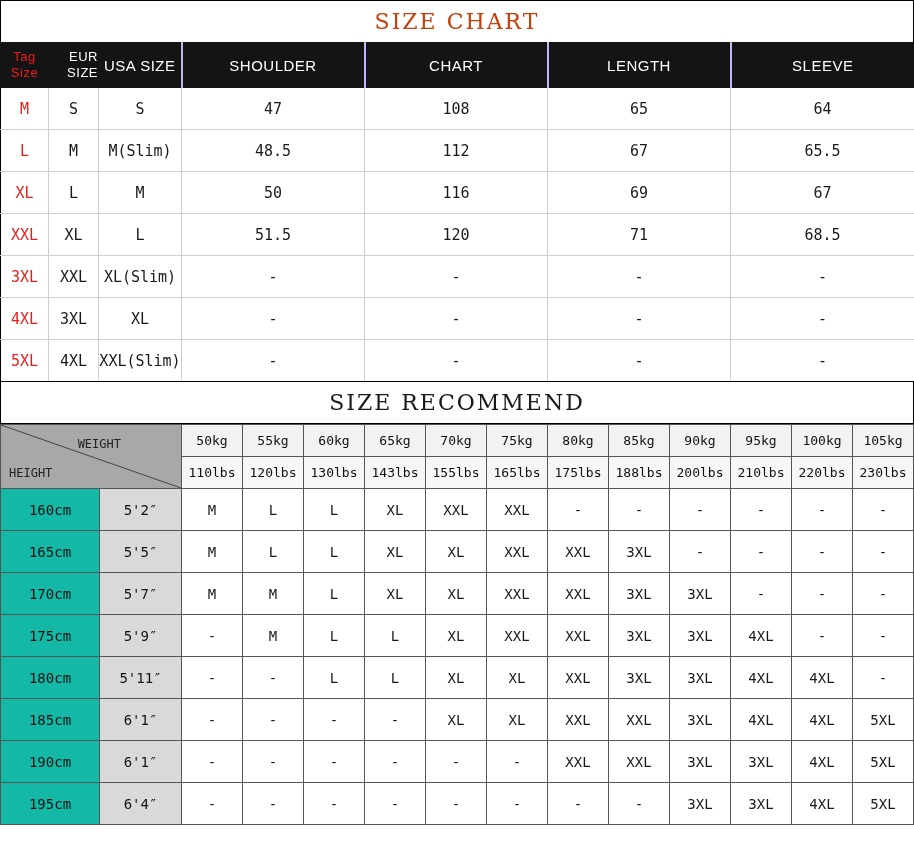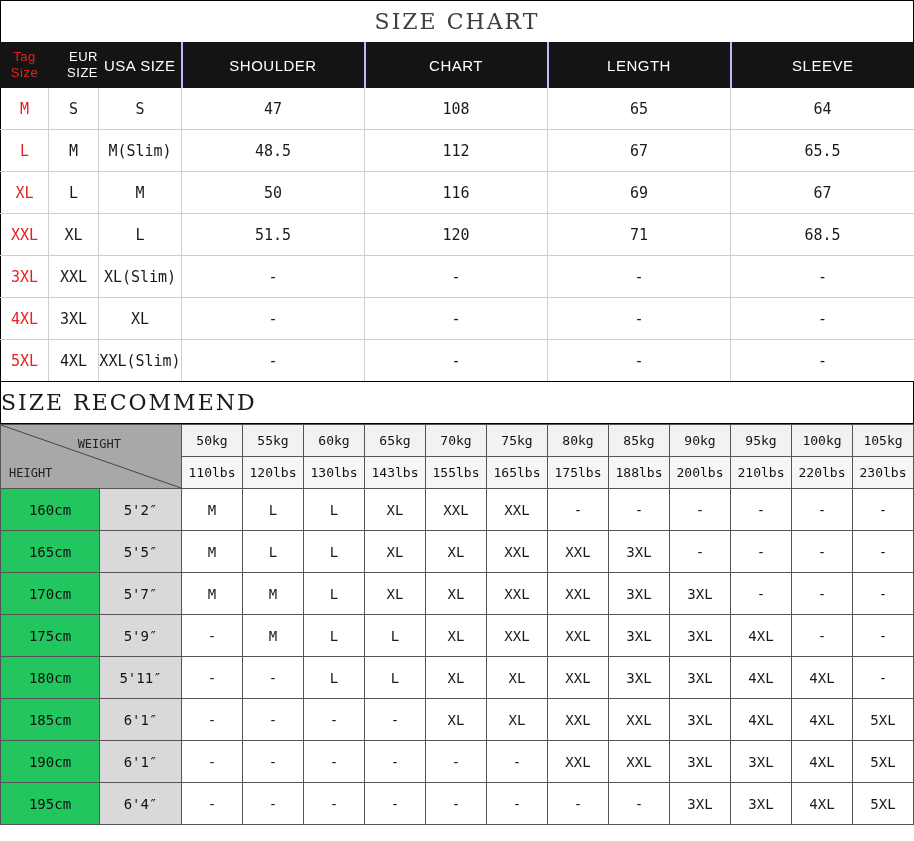--- a/index.html
+++ b/index.html
@@ -11,21 +11,21 @@
   }
   .page { width: 914px; height: 841px; position: relative; }
 
   
   .title-bar {
     height: 42px; border: 1px solid #000; border-bottom: none;
     display: flex; align-items: center; justify-content: center;
   }
   .title-bar .title {
     font-family: "DejaVu Serif", serif;
-    font-size: 22px; letter-spacing: 2px; color: #404040;
+    font-size: 22px; letter-spacing: 2px; color: #c2410c;
   }
   .subtitle-bar {
     height: 23px; border: 1px solid #000;
     display: flex; align-items: center; justify-content: center;
   }
   .subtitle-bar .subtitle {
     font-size: 13px; color: #111; letter-spacing: 0px; white-space: nowrap;
   }
 
   table.chart { border-collapse: collapse; width: 914px; table-layout: fixed; }
@@ -43,21 +43,21 @@
 
   .chart tbody td { height: 42px; text-align: center; font-size: 15px; color: #1a1a1a; }
   .chart tbody td.tag { color: #e8201c; }
   .chart tbody tr td:first-child { border-left: 1px solid #000; }
   .chart tbody tr td:last-child { border-right: 1px solid #000; }
   .chart tbody tr:last-child td { border-bottom: 1px solid #000; }
 
   
   .rec-title-bar {
     height: 42px; border: 1px solid #000; border-top: none;
-    display: flex; align-items: center; 
+    display: flex; align-items: center; justify-content: center;
   }
   .rec-title-bar .title {
     font-family: "DejaVu Serif", serif;
     font-size: 22px; letter-spacing: 2px; color: #1a1a1a;
   }
 
   table.rec { border-collapse: collapse; width: 914px; table-layout: fixed; }
   table.rec td, table.rec th { border: 1px solid #555; padding: 0; text-align: center; }
 
   .diag {
@@ -70,21 +70,21 @@
     font-size: 12px; color: #222;
   }
   .diag .ht {
     position: absolute; left: 8px; bottom: 8px;
     font-size: 12px; color: #222;
   }
   .diag svg { position: absolute; inset: 0; width: 100%; height: 100%; }
 
   .rec .kg { background: #f2f2f2; font-size: 13px; height: 32px; color: #111; }
   .rec .lbs { background: #f6f6f6; font-size: 13px; height: 32px; color: #111; }
-  .rec .hcm { background: #22c55e; font-size: 14px; height: 42px; color: #111; }
+  .rec .hcm { background: #14b8a6; font-size: 14px; height: 42px; color: #111; }
   .rec .hft { background: #d9d9d9; font-size: 14px; height: 42px; color: #111; }
   .rec td.cell { height: 42px; font-size: 14px; color: #1a1a1a; background: #ffffff; }
 
   .sz-M   { background: #d9eaf7; }
   .sz-L   { background: #a8cde8; }
   .sz-XL  { background: #7eb7e0; }
   .sz-XXL { background: #4a94d4; }
   .sz-3XL { background: #2a7ac4; }
   .sz-4XL { background: #245a8c; }
   .sz-5XL { background: #1a4268; }

